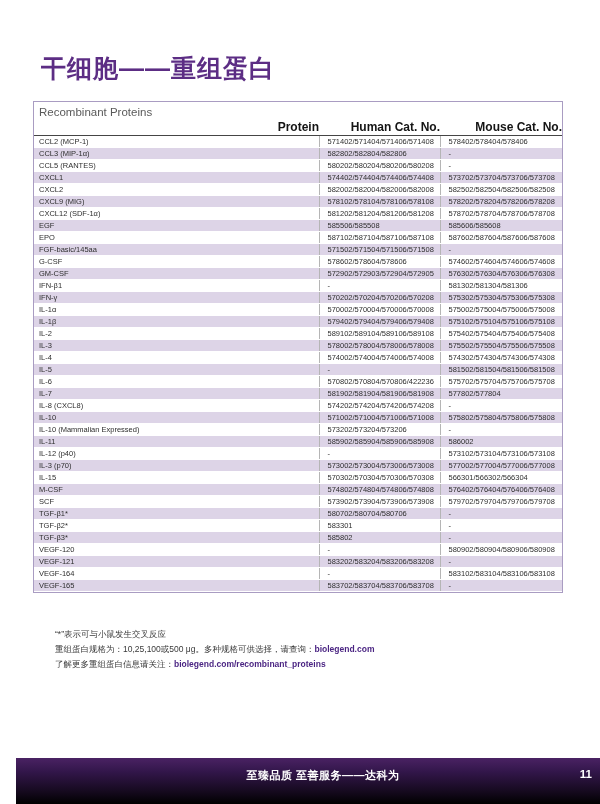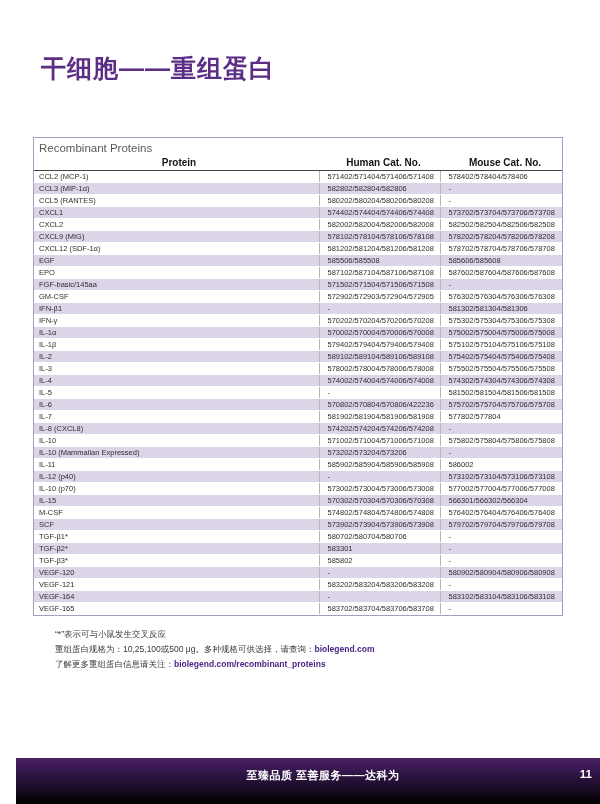--- a/index.html
+++ b/index.html
@@ -8,34 +8,34 @@
     font-family:"Liberation Sans","DejaVu Sans",sans-serif;
     overflow:hidden;
   }
   .page-title{
     position:absolute;left:33px;top:44px;
     font-size:25px;font-weight:bold;color:#5c2d84;letter-spacing:1px;
     margin:8px;
   }
   .table-wrap{
     position:absolute;left:33px;top:101px;width:530px;
-    border:1px solid #a99cc2;background:#fff;box-sizing:border-box;margin-top:36px;
+    border:1px solid #a99cc2;background:#fff;box-sizing:border-box;
   }
   .tbl-title{
     height:18px;line-height:21px;padding-left:5px;
     font-size:11.5px;color:#5a5a5a;
   }
   table.protein-table{
     width:528px;border-collapse:collapse;table-layout:fixed;
   }
   table.protein-table col.c1{width:285px;}
   table.protein-table col.c2{width:121px;}
   table.protein-table col.c3{width:122px;}
   table.protein-table th{
-    text-align:center;font-size:10px;font-weight:bold;color:#141414;
+    text-align:right;font-size:12px;font-weight:bold;color:#141414;
     height:13px;padding:0 0 1px 5px;border-bottom:1.5px solid #454545;
     white-space:nowrap;overflow:hidden;
   }
   table.protein-table th+th{padding-left:8px;}
   table.protein-table td{
     font-size:7.5px;color:#2e2e2e;height:11px;line-height:11px;
     padding:0 0 0 5px;border-bottom:1px solid #ffffff;
     white-space:nowrap;overflow:hidden;
   }
   table.protein-table td+td{border-left:1px solid #b5b5b5;padding-left:8px;}
@@ -126,20 +126,25 @@
           <td>EPO</td>
           <td>587102/587104/587106/587108</td>
           <td>587602/587604/587606/587608</td>
         </tr>
         <tr>
           <td>FGF-basic/145aa</td>
           <td>571502/571504/571506/571508</td>
           <td>-</td>
         </tr>
         <tr>
+          <td>G-CSF</td>
+          <td>578602/578604/578606</td>
+          <td>574602/574604/574606/574608</td>
+        </tr>
+        <tr>
           <td>GM-CSF</td>
           <td>572902/572903/572904/572905</td>
           <td>576302/576304/576306/576308</td>
         </tr>
         <tr>
           <td>IFN-β1</td>
           <td>-</td>
           <td>581302/581304/581306</td>
         </tr>
         <tr>
@@ -206,21 +211,21 @@
           <td>IL-11</td>
           <td>585902/585904/585906/585908</td>
           <td>586002</td>
         </tr>
         <tr>
           <td>IL-12 (p40)</td>
           <td>-</td>
           <td>573102/573104/573106/573108</td>
         </tr>
         <tr>
-          <td>IL-10 (p70)</td>
+          <td>IL-3 (p70)</td>
           <td>573002/573004/573006/573008</td>
           <td>577002/577004/577006/577008</td>
         </tr>
         <tr>
           <td>IL-15</td>
           <td>570302/570304/570306/570308</td>
           <td>566301/566302/566304</td>
         </tr>
         <tr>
           <td>M-CSF</td>

